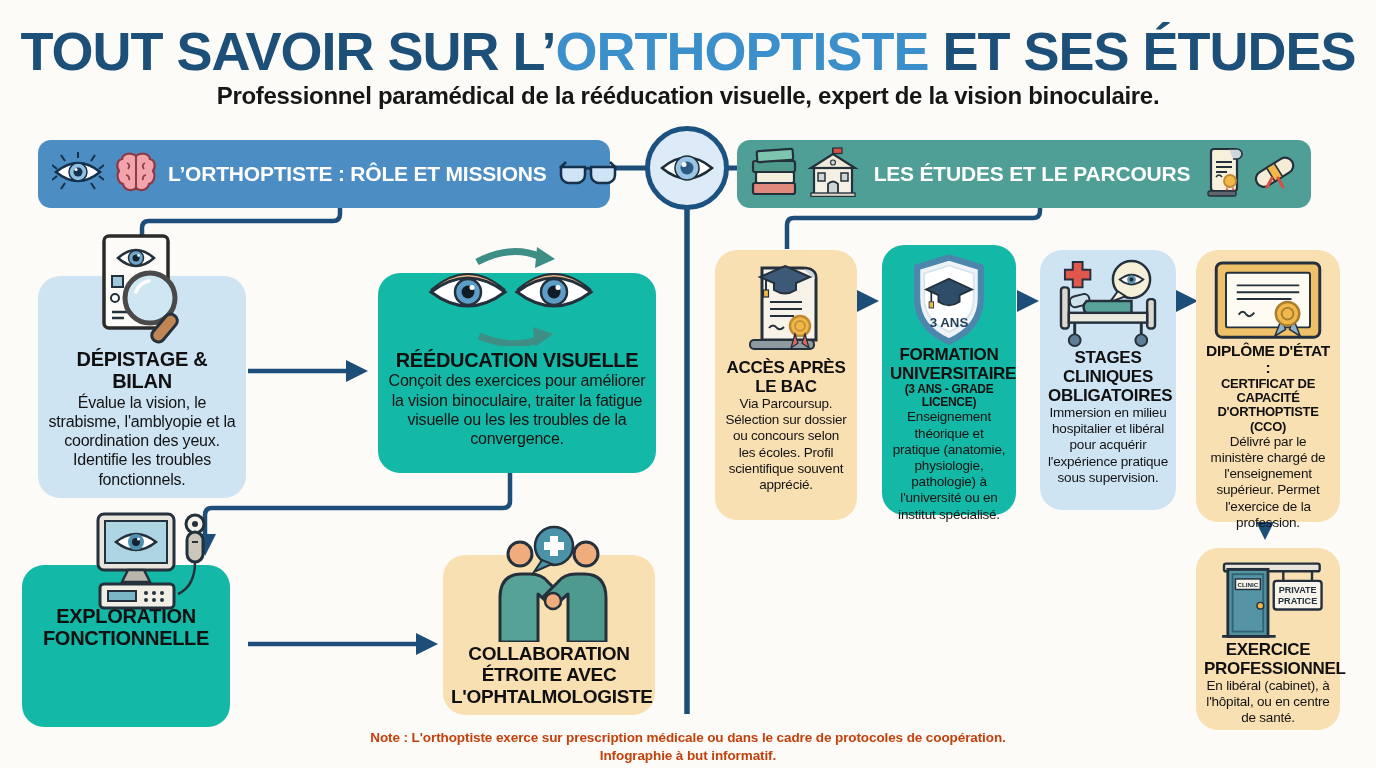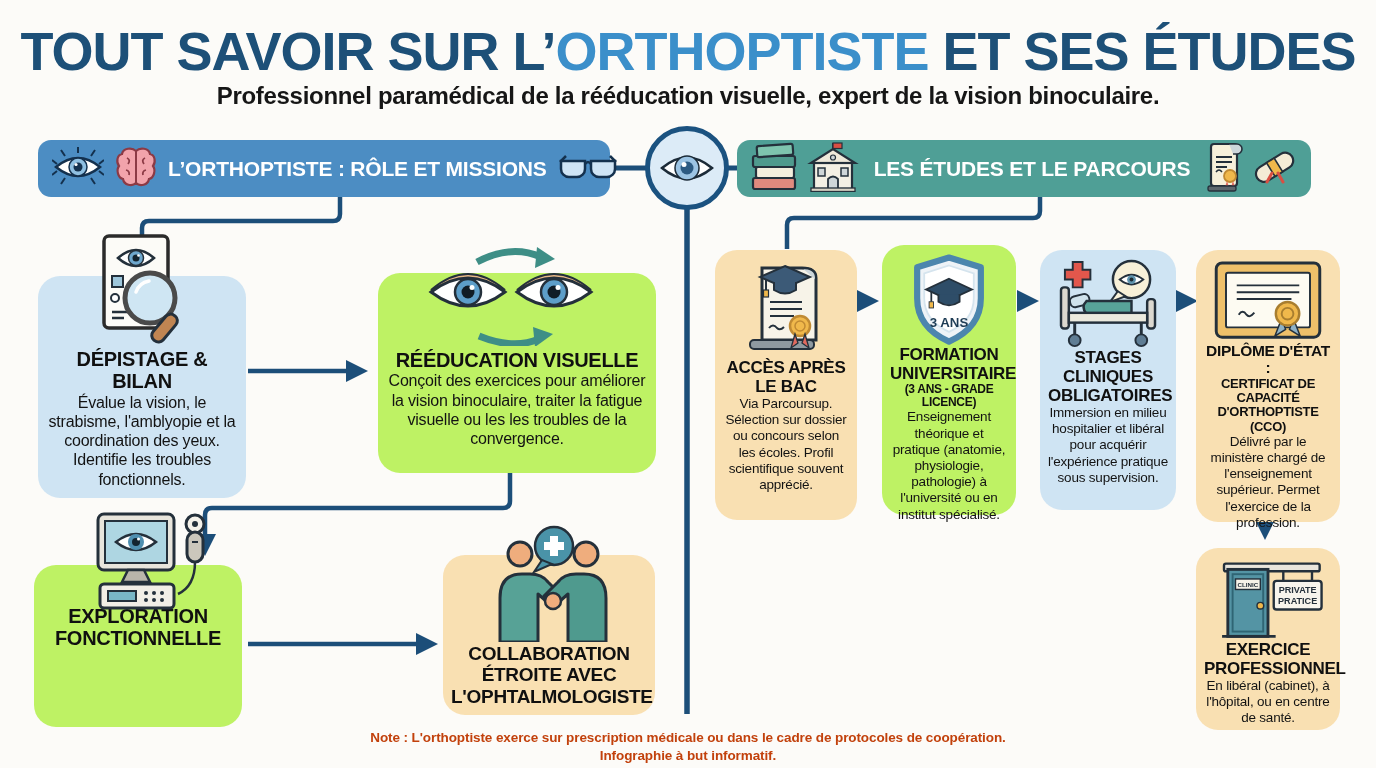--- a/index.html
+++ b/index.html
@@ -13,21 +13,21 @@
     font-size:54px;font-weight:800;letter-spacing:-1px;color:#1d5078;line-height:1.15;
     white-space:nowrap;
   }
   .title .hl{color:#3b8fca;}
   .subtitle{
     position:absolute;top:82px;left:0;width:100%;text-align:center;
     font-size:24px;font-weight:700;color:#161616;letter-spacing:-0.3px;
   }
   
   .banner{
-    position:absolute;top:140px;height:57px;border-radius:13px;z-index:2;
+    position:absolute;top:140px;height:68px;border-radius:13px;z-index:2;
     display:flex;align-items:center;gap:10px;padding:0 14px;box-sizing:border-box;
   }
   .banner-left{left:38px;width:572px;background:#4c8dc3;}
   .banner-right{left:737px;width:574px;background:#4f9f96;}
   .banner-title{
     flex:1;text-align:center;color:#ffffff;font-weight:800;
     font-size:21px;letter-spacing:-0.2px;white-space:nowrap;
   }
   .center-eye{
     position:absolute;left:645px;top:126px;width:84px;height:84px;z-index:3;
@@ -35,21 +35,21 @@
     display:flex;align-items:center;justify-content:center;
   }
   
   .connectors{position:absolute;left:0;top:0;z-index:1;pointer-events:none;}
   
   .box{
     position:absolute;border-radius:22px;text-align:center;box-sizing:border-box;
     z-index:2;padding-left:8px;padding-right:8px;
   }
   .c-blue{background:#cfe4f3;}
-  .c-green{background:#bef264;}
+  .c-green{background:#14b8a6;}
   .c-tan{background:#f9e0b2;}
   .box-title{font-weight:800;color:#101010;line-height:1.12;letter-spacing:-0.3px;}
   .box-sub{font-weight:800;color:#101010;line-height:1.1;letter-spacing:-0.3px;}
   .box-body{color:#131313;line-height:1.2;letter-spacing:-0.2px;}
   .t-lg{font-size:20px;}
   .t-md{font-size:19px;}
   .t-sm{font-size:17px;}
   .b-lg{font-size:16px;}
   .b-sm{font-size:13.5px;}
   .icon{position:absolute;z-index:3;}
@@ -212,21 +212,21 @@
       <circle cx="43" cy="46" r="6.5" fill="#101c26"></circle>
       <circle cx="47" cy="41.5" r="2.5" fill="#fff"></circle>
       <path d="M92,44 Q129,12 166,44 Q129,30 92,44 Z" fill="#e9b887" stroke="#24303b" stroke-width="2"></path>
       <path d="M92,46 Q129,18 166,46 Q129,74 92,46 Z" fill="#fff" stroke="#24303b" stroke-width="3"></path>
       <circle cx="129" cy="46" r="13" fill="#5d9ec9" stroke="#24303b" stroke-width="2.5"></circle>
       <circle cx="129" cy="46" r="6.5" fill="#101c26"></circle>
       <circle cx="133" cy="41.5" r="2.5" fill="#fff"></circle>
     </svg>
   </span>
 
-  <div class="box c-green" style="left:34px;top:565px;width:208px;height:162px;padding-top:40px;">
+  <div class="box c-green" style="left:22px;top:565px;width:208px;height:162px;padding-top:40px;">
     <div class="box-title t-lg">EXPLORATION FONCTIONNELLE</div>
   </div>
   <span class="icon" style="left:92px;top:512px;">
     <svg width="122" height="100" viewBox="0 0 122 100">
       <rect x="6" y="2" width="76" height="56" rx="6" fill="#e8e5dc" stroke="#24303b" stroke-width="3"></rect>
       <rect x="13" y="9" width="62" height="42" fill="#aed6e2" stroke="#24303b" stroke-width="2"></rect>
       <path d="M24,30 Q44,14 64,30 Q44,46 24,30 Z" fill="#fff" stroke="#24303b" stroke-width="2.5"></path>
       <circle cx="44" cy="30" r="8" fill="#4f8fb0"></circle>
       <circle cx="44" cy="30" r="4" fill="#132430"></circle>
       <circle cx="46.5" cy="27" r="1.5" fill="#fff"></circle>

